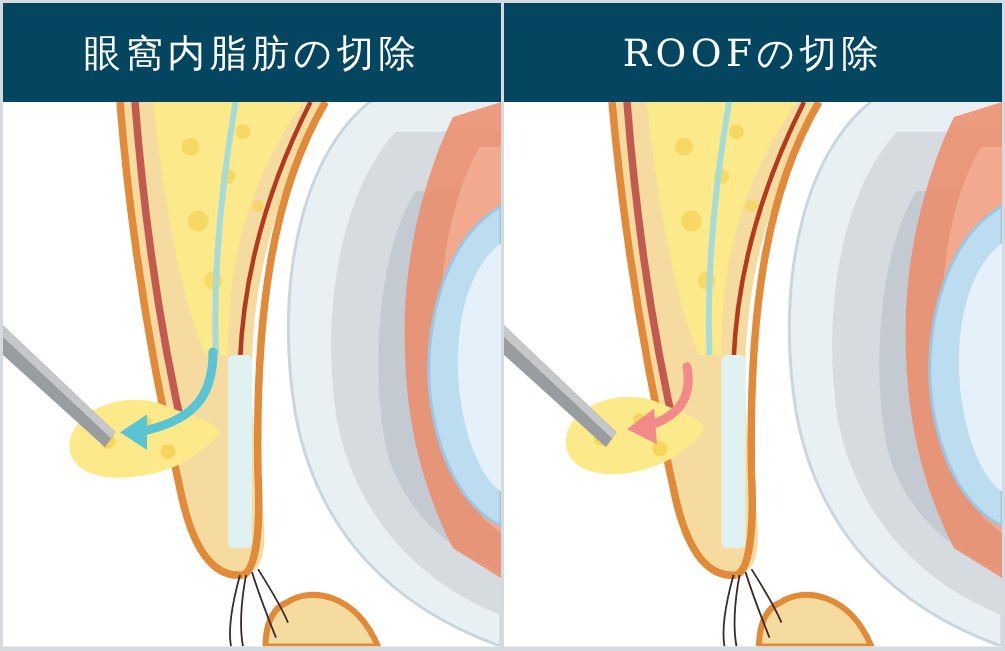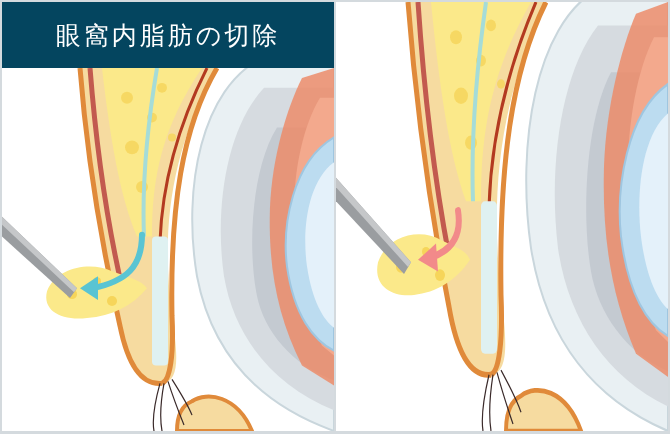--- a/index.html
+++ b/index.html
@@ -81,20 +81,21 @@
         <path d="M0 150 L75 222 L68 232 L0 170 Z" fill="#9a9da0"></path>
         <path d="M0 150 L75 222 L72 226 L0 158 Z" fill="#c5c7c9"></path>
 
         <path d="M140 168 C140 200 125 215 90 222" fill="none" stroke="#59c4d3" stroke-width="6" stroke-linecap="round"></path>
         <path d="M78 222 L96 210 L96 234 Z" fill="#59c4d3"></path>
       </svg>
     </div>
   </div>
 
   <div class="panel">
+    <div class="panel-header">ROOFの切除</div>
     <div class="panel-body">
       <svg viewBox="0 0 332 366" preserveAspectRatio="none">
         <path d="M260 -10 C200 20 180 120 195 210 C210 290 260 340 332 366 L332 -10 Z" fill="#e9f0f3" stroke="#c9d6dc" stroke-width="2"></path>
         <path d="M262 20 C225 60 212 140 222 210 C232 270 270 320 332 345 L332 20 Z" fill="#d6dbe0"></path>
         <path d="M275 60 C250 100 245 180 255 230 C262 265 290 300 332 315 L332 60 Z" fill="#c4cad1"></path>
         <path d="M300 10 C285 40 270 90 268 140 C266 200 275 250 300 300 L332 320 L332 0 Z" fill="#ec8c6a" opacity="0.85"></path>
         <path d="M318 30 C300 60 290 110 292 160 C294 210 305 250 320 280 L332 290 L332 30 Z" fill="#f3a98d"></path>
         <path d="M332 70 C290 95 280 160 285 200 C292 250 312 275 332 285 Z" fill="#bcdcf0" stroke="#9fc6e0" stroke-width="2"></path>
         <path d="M332 95 C305 115 300 165 305 200 C310 235 322 255 332 262 Z" fill="#e4f1fa"></path>
         <path d="M72 0 C80 90 95 180 113 260 C121 300 135 320 155 318 C173 316 171 290 165 250 C155 170 160 90 210 0 Z" fill="#f6dba0"></path>

